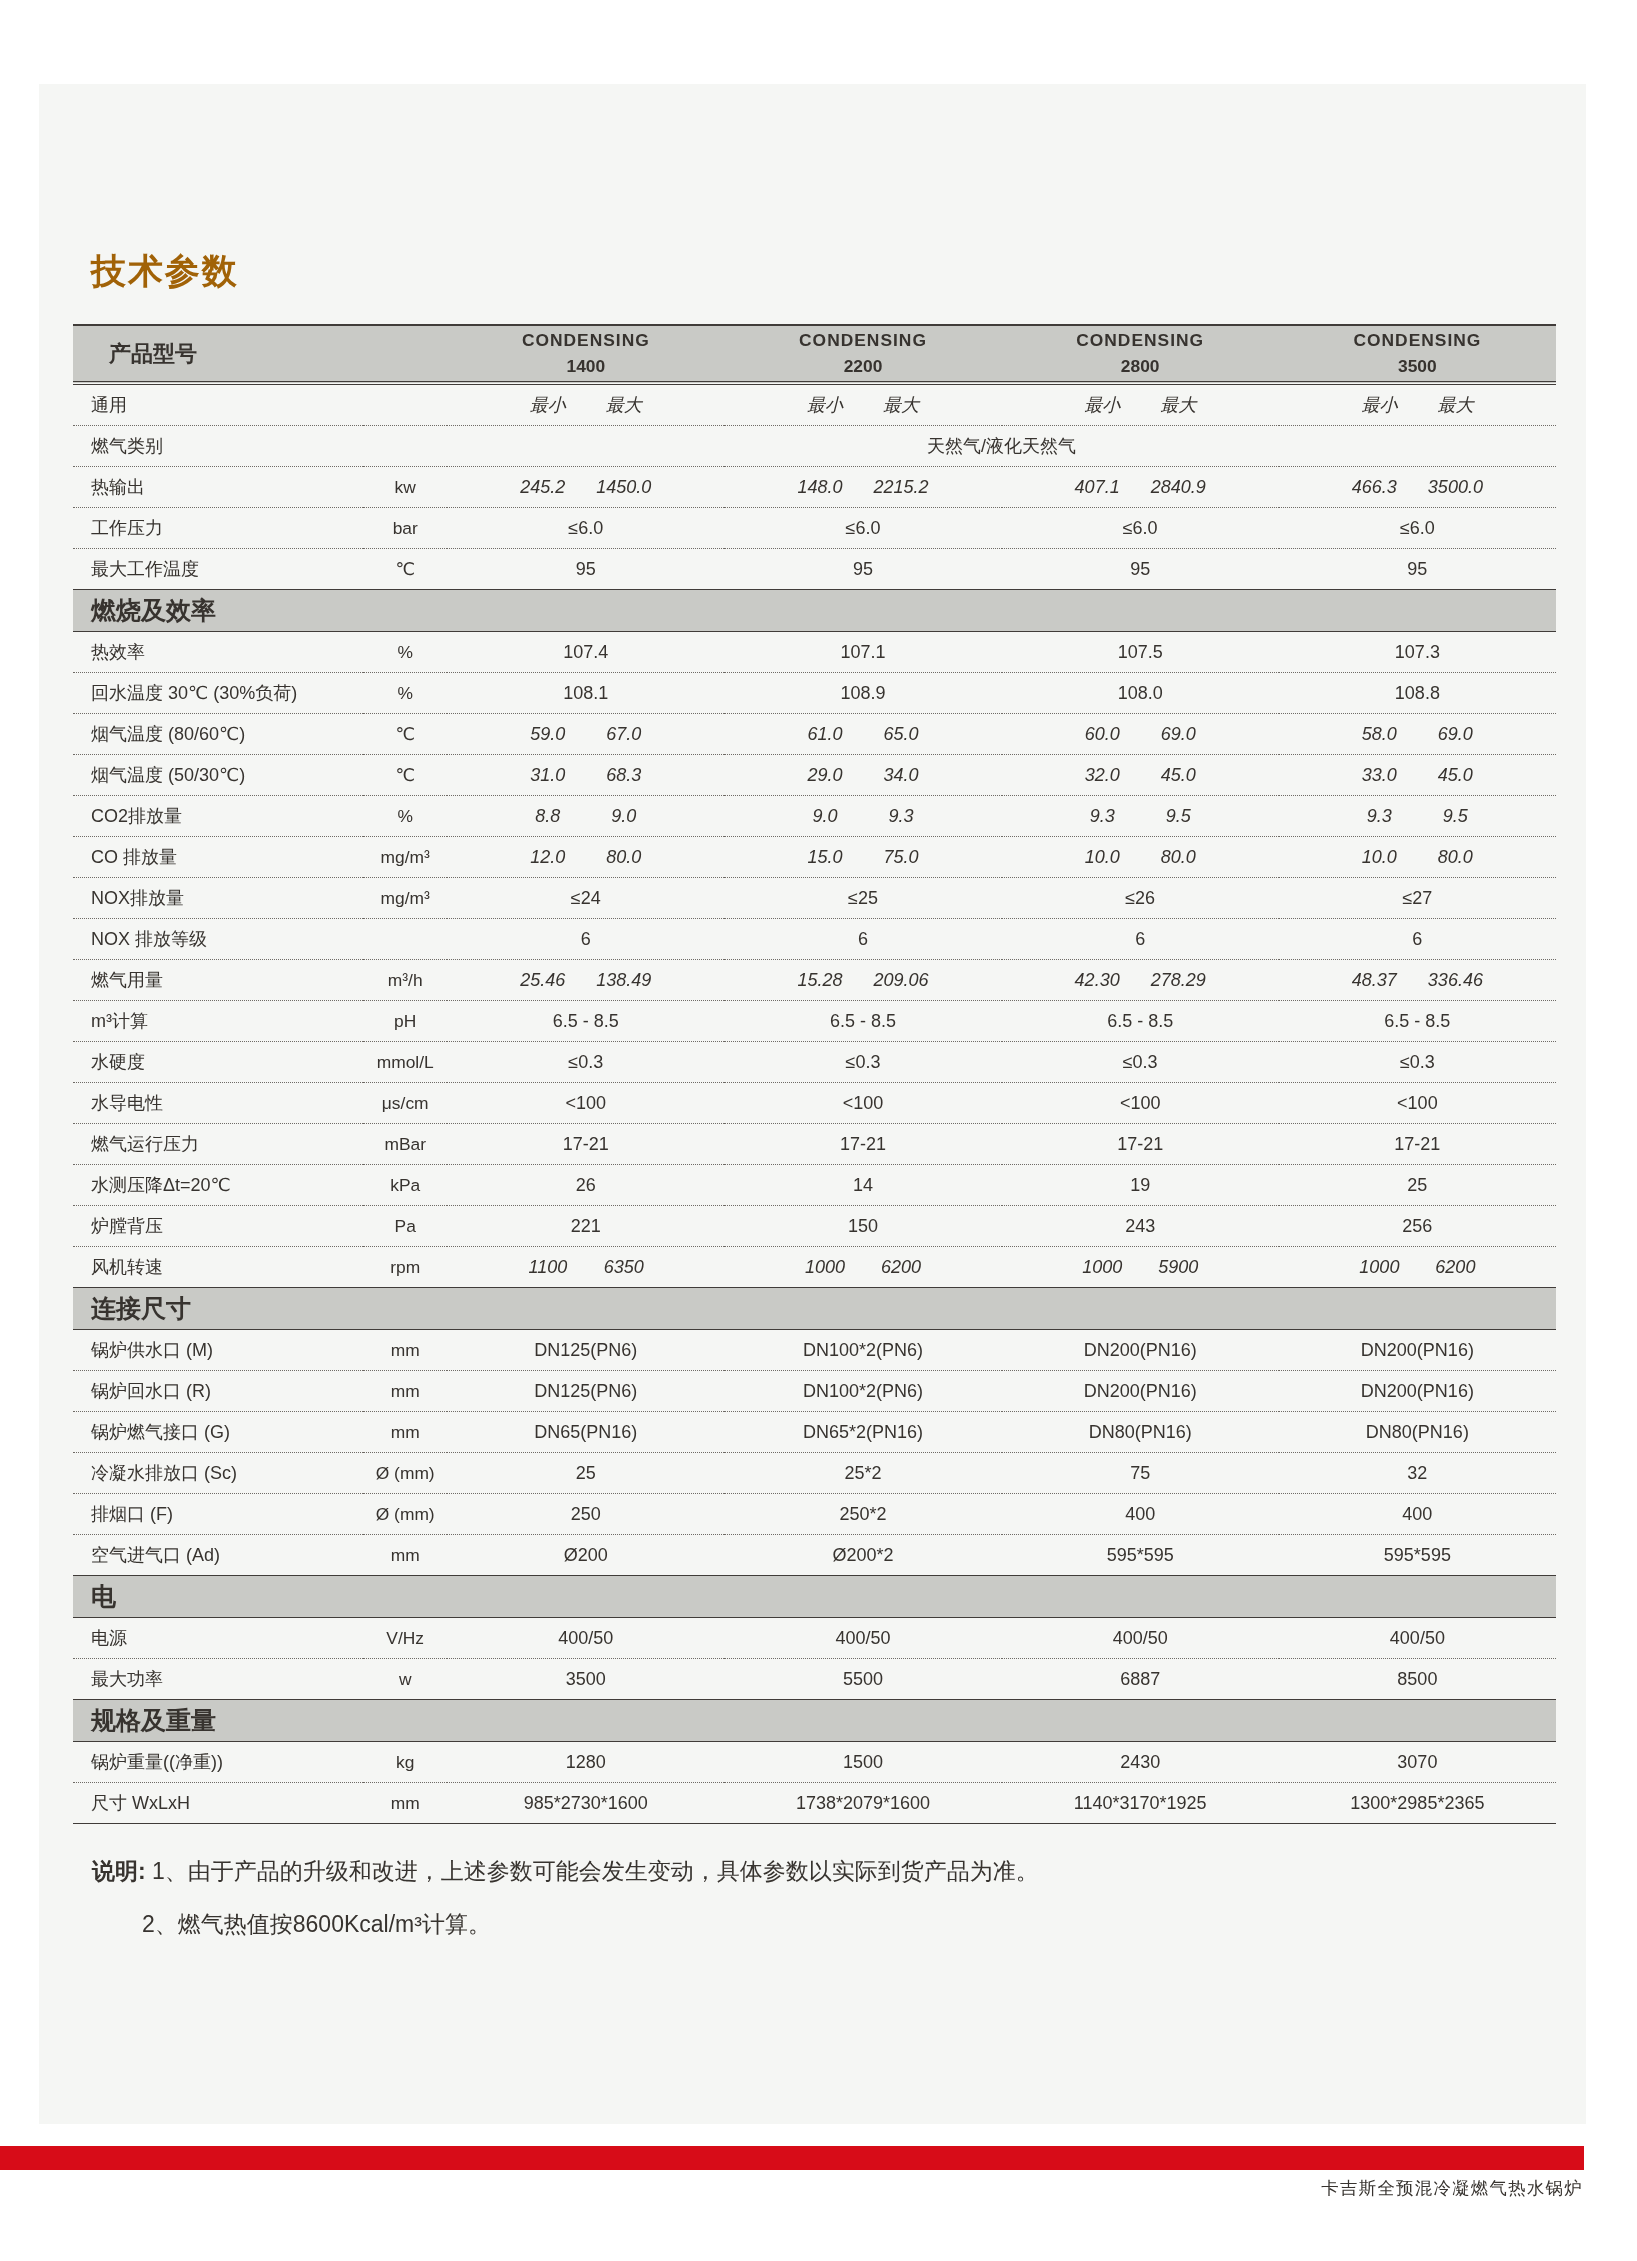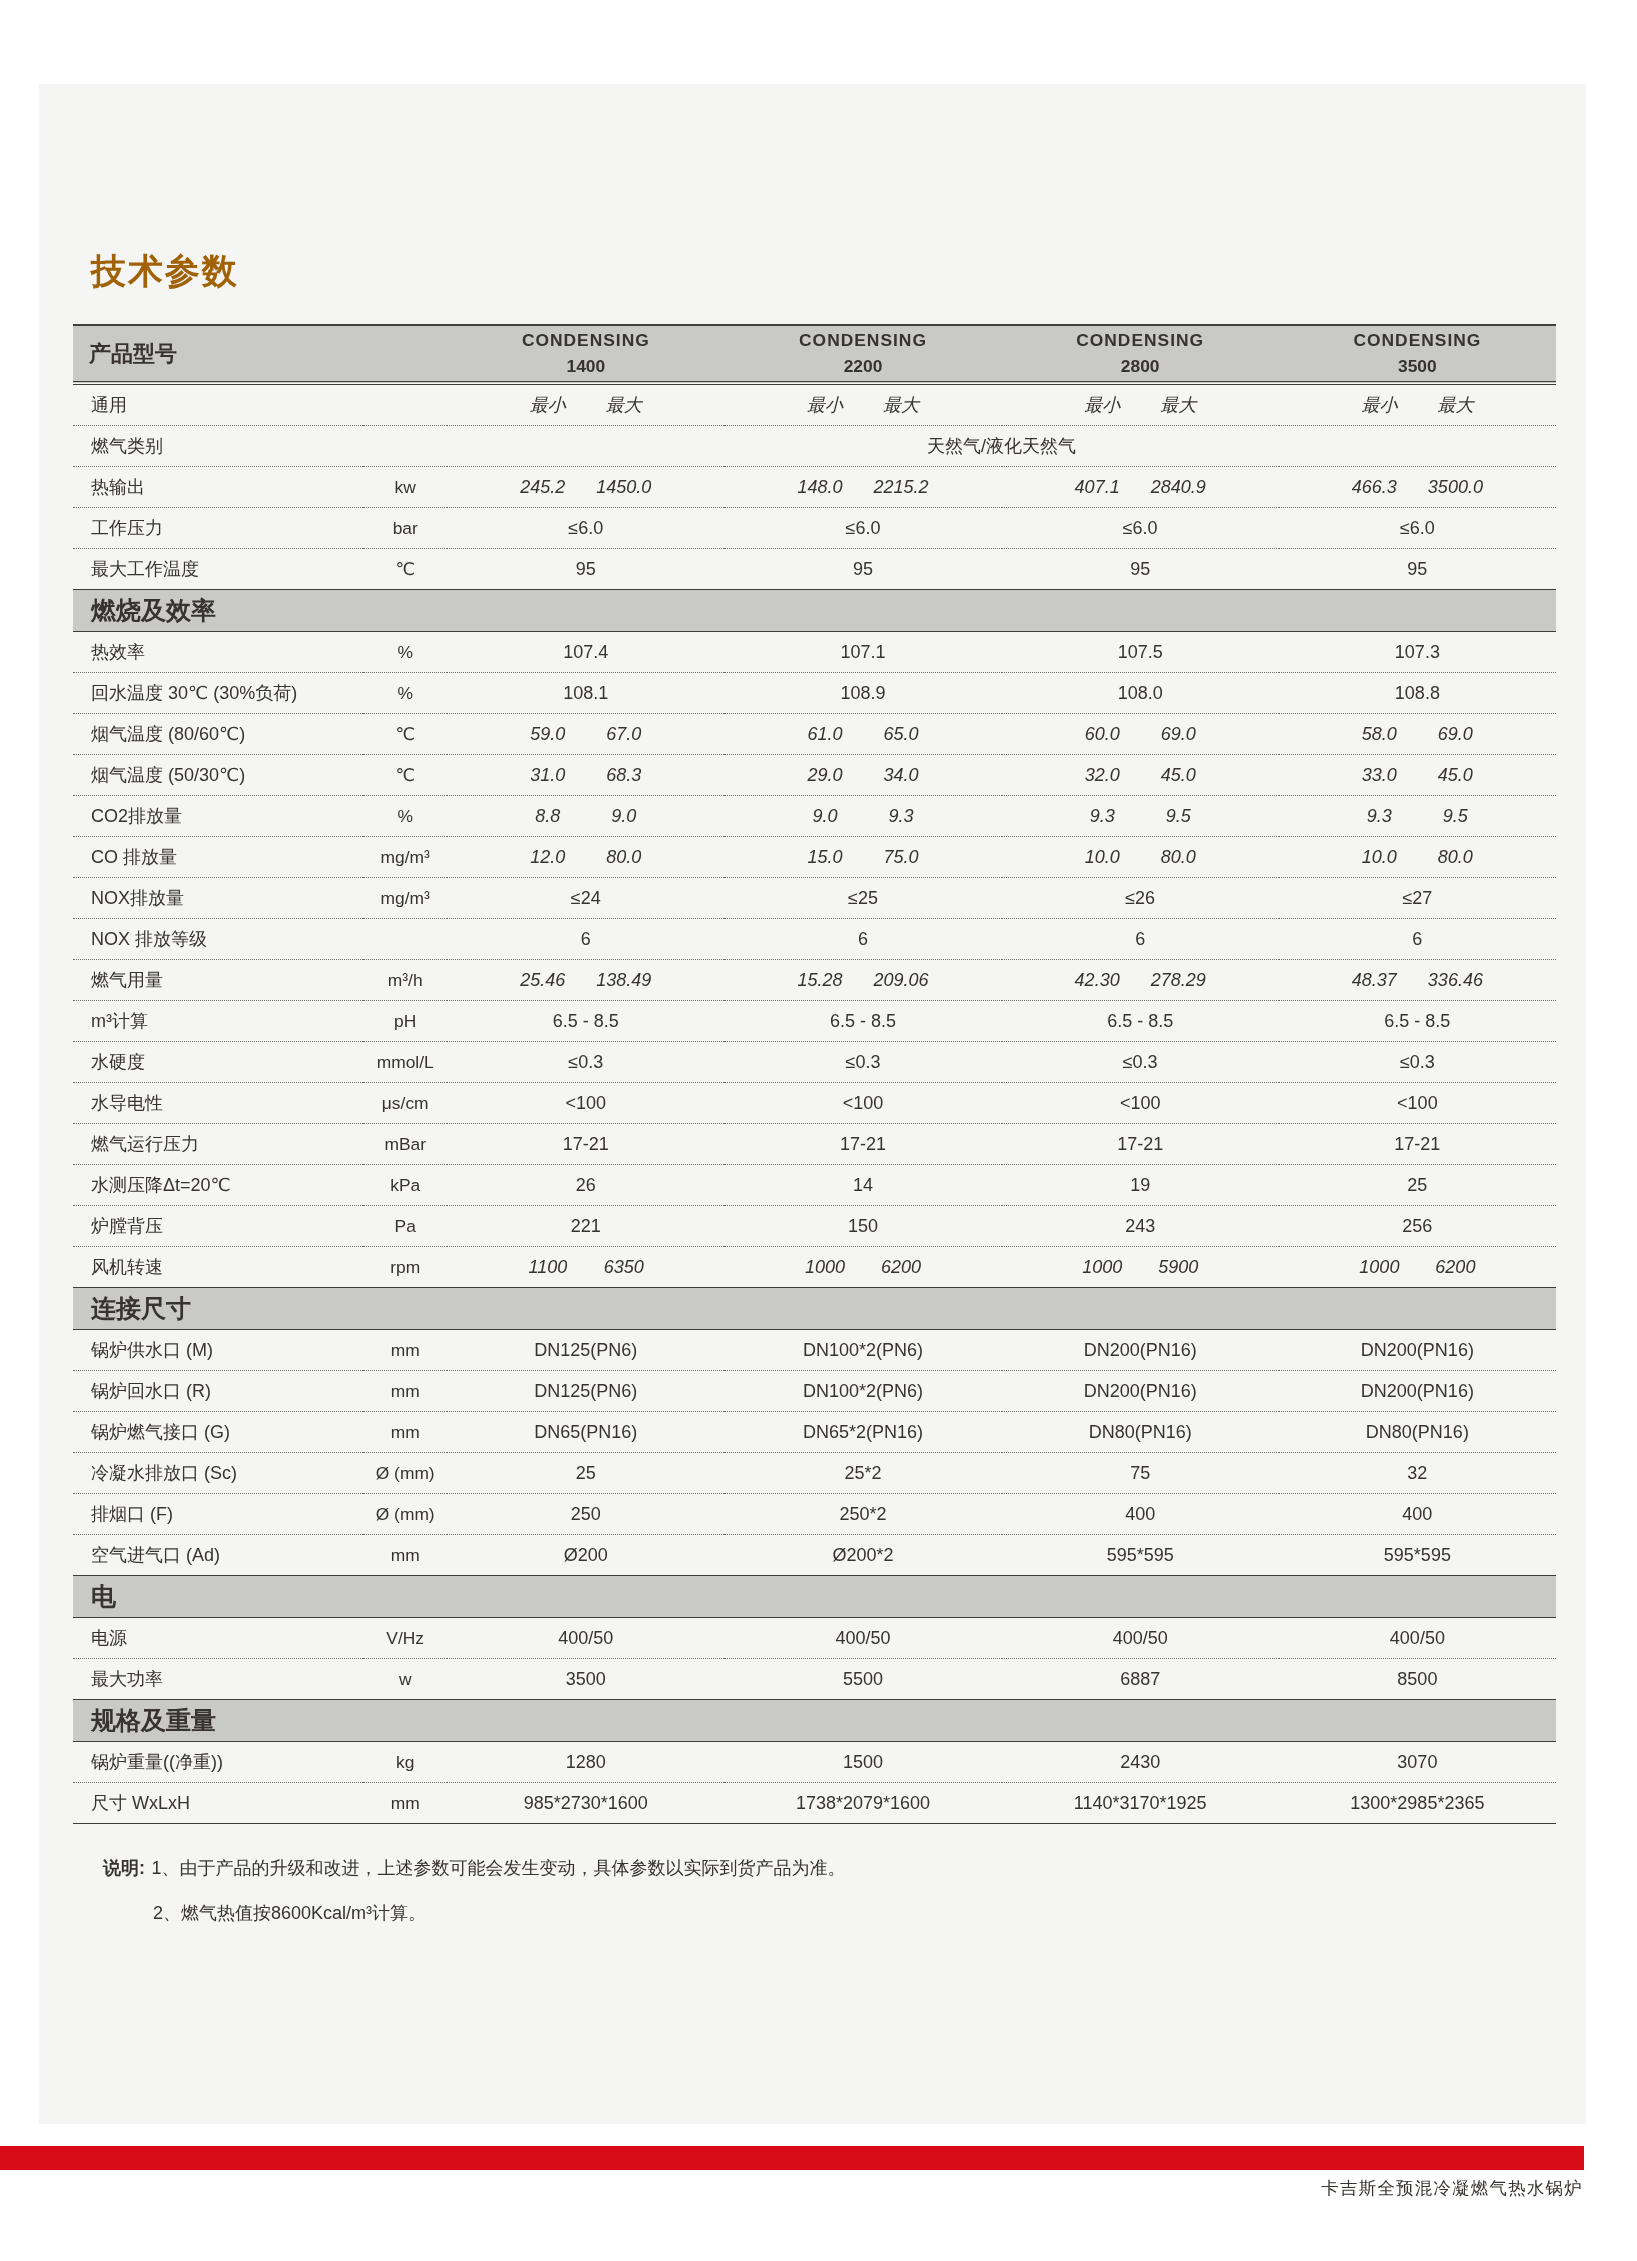--- a/index.html
+++ b/index.html
@@ -29,39 +29,39 @@
     border-collapse:collapse;table-layout:fixed;
   }
   col.c-name{width:290px;}
   col.c-unit{width:84px;}
   col.c-data{width:277px;}
   thead th{
     height:55px;background:var(--band);vertical-align:middle;
     border-top:2.6px solid var(--line);border-bottom:4.5px double var(--line);
     padding:0;
   }
-  th.col-name{text-align:left;padding-left:16px;font-size:22px;font-weight:bold;}
+  th.col-name{text-align:left;padding-left:36px;font-size:22px;font-weight:bold;}
   .m-brand{font-size:17.4px;font-weight:bold;letter-spacing:1px;line-height:1.2;}
   .m-code{font-size:17.4px;font-weight:bold;line-height:1.2;margin-top:5.2px;}
   tbody td{
     height:40px;padding:0;font-size:18px;vertical-align:middle;
     border-bottom:1.3px dotted var(--dot);
   }
   tbody td.col-name{text-align:left;padding-left:18px;white-space:nowrap;}
   tbody td.col-unit{text-align:center;font-size:17.4px;}
   tbody td.col-data{text-align:center;}
   tbody tr.section td{
     background:var(--band);font-size:25px;font-weight:bold;
     border-top:1.9px solid var(--line);border-bottom:1.9px solid var(--line);
     height:41px;padding-left:18px;text-align:left;
   }
   tbody tr:last-child td{border-bottom:1.9px solid var(--line);}
   .pair{display:flex;justify-content:center;gap:31px;font-style:italic;}
   .pair .v{min-width:45px;}
-  .notes{position:absolute;left:64px;top:1771px;font-size:18px;}
+  .notes{position:absolute;left:53px;top:1771px;font-size:23px;}
   .notes p{margin:0 0 19.3px 0;line-height:1.45;}
   .notes-label{font-weight:bold;margin-right:6.4px;}
   .note-indent{display:inline-block;margin-left:50px;}
   .footer-bar{
     position:absolute;left:0;top:2146px;width:1584px;height:24px;
     background:var(--accent);
   }
   .footer-brand{
     position:absolute;top:2176px;right:54px;font-size:17.4px;
     letter-spacing:1.3px;color:var(--ink);

